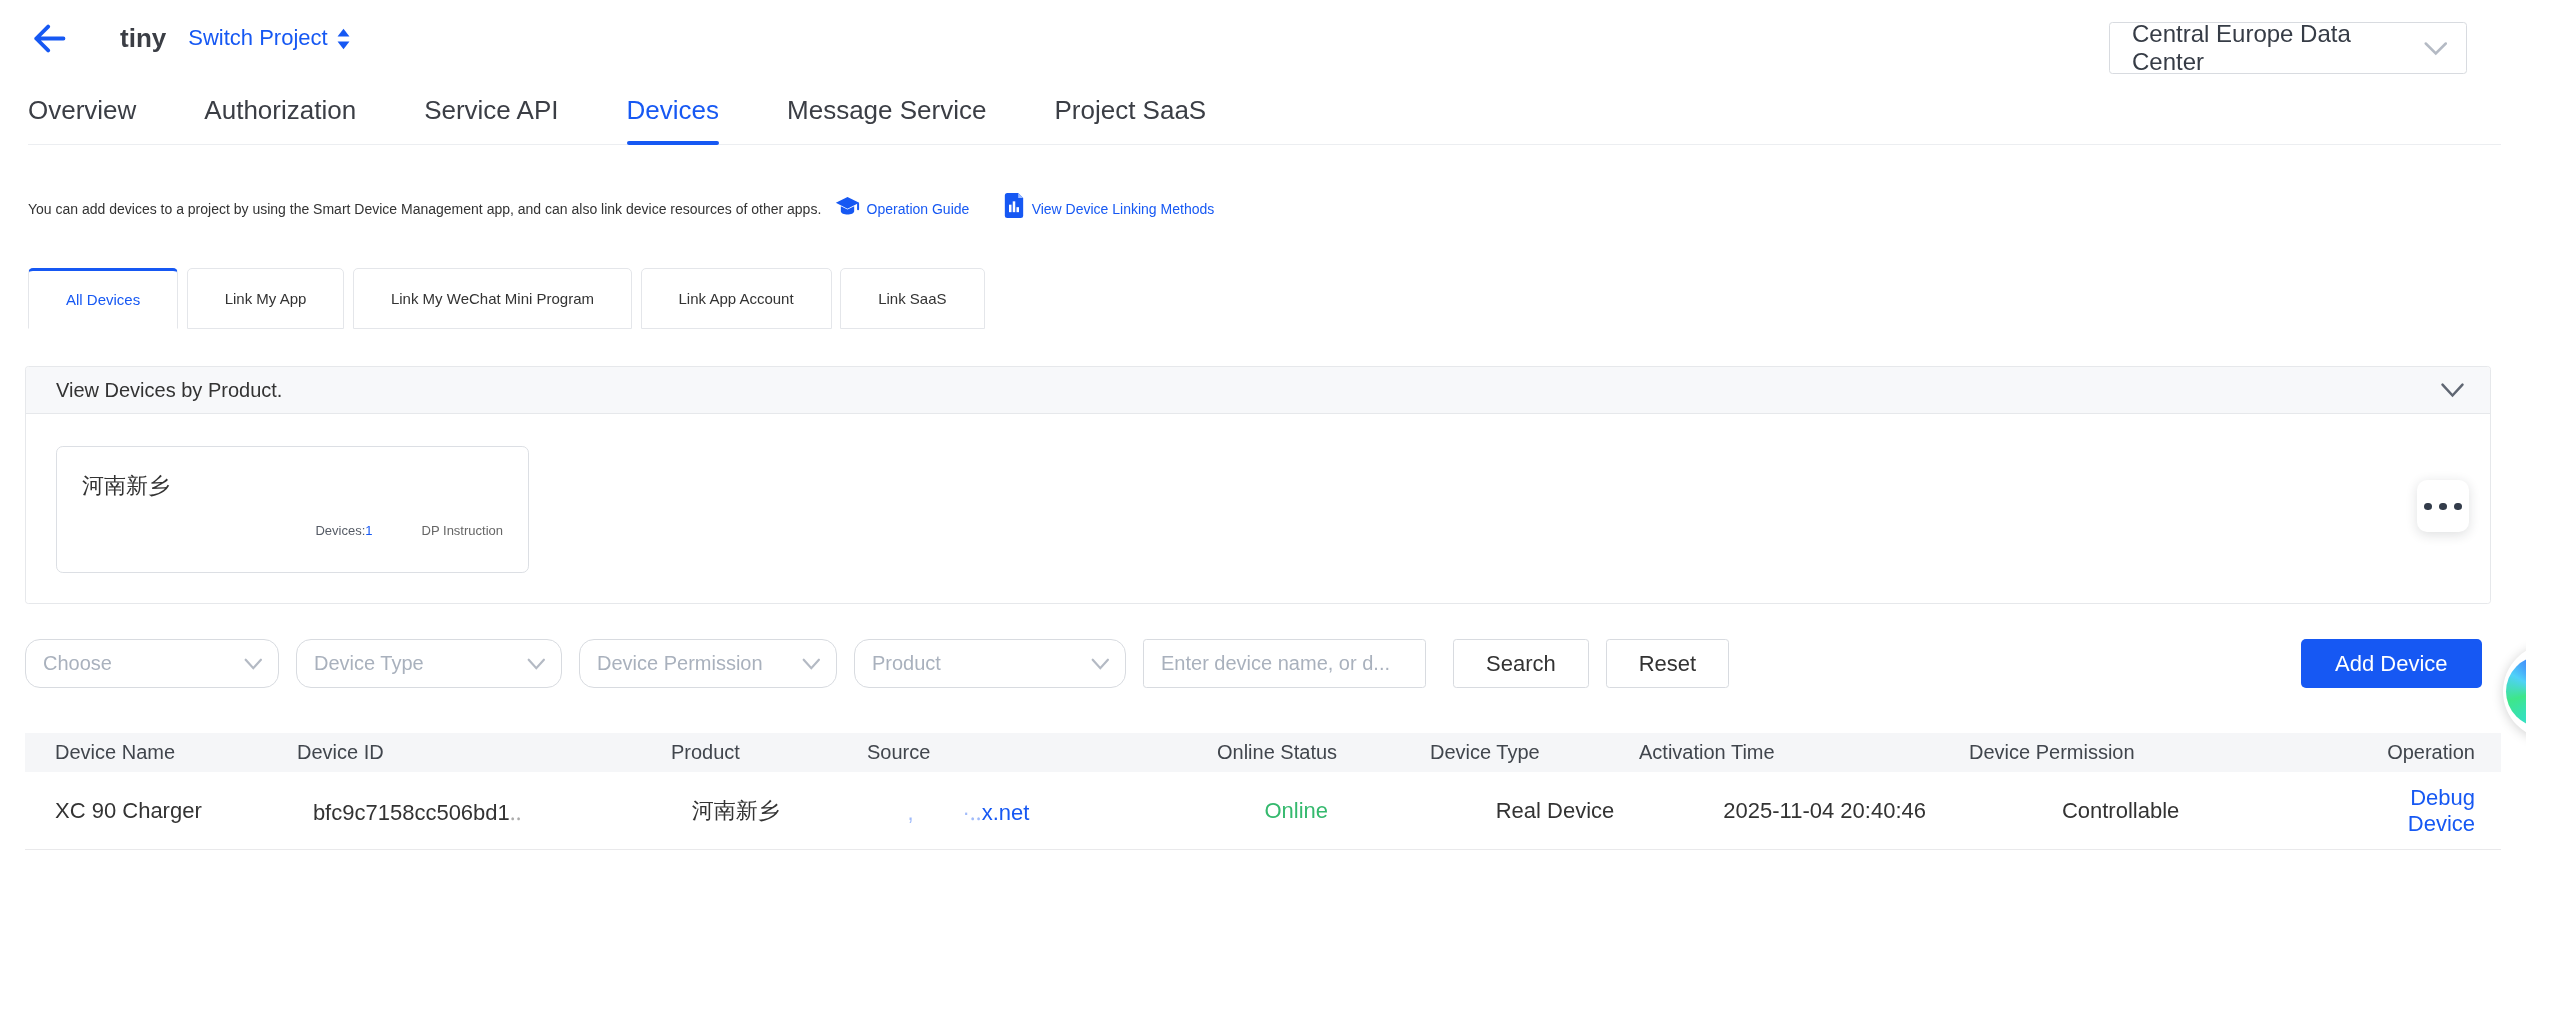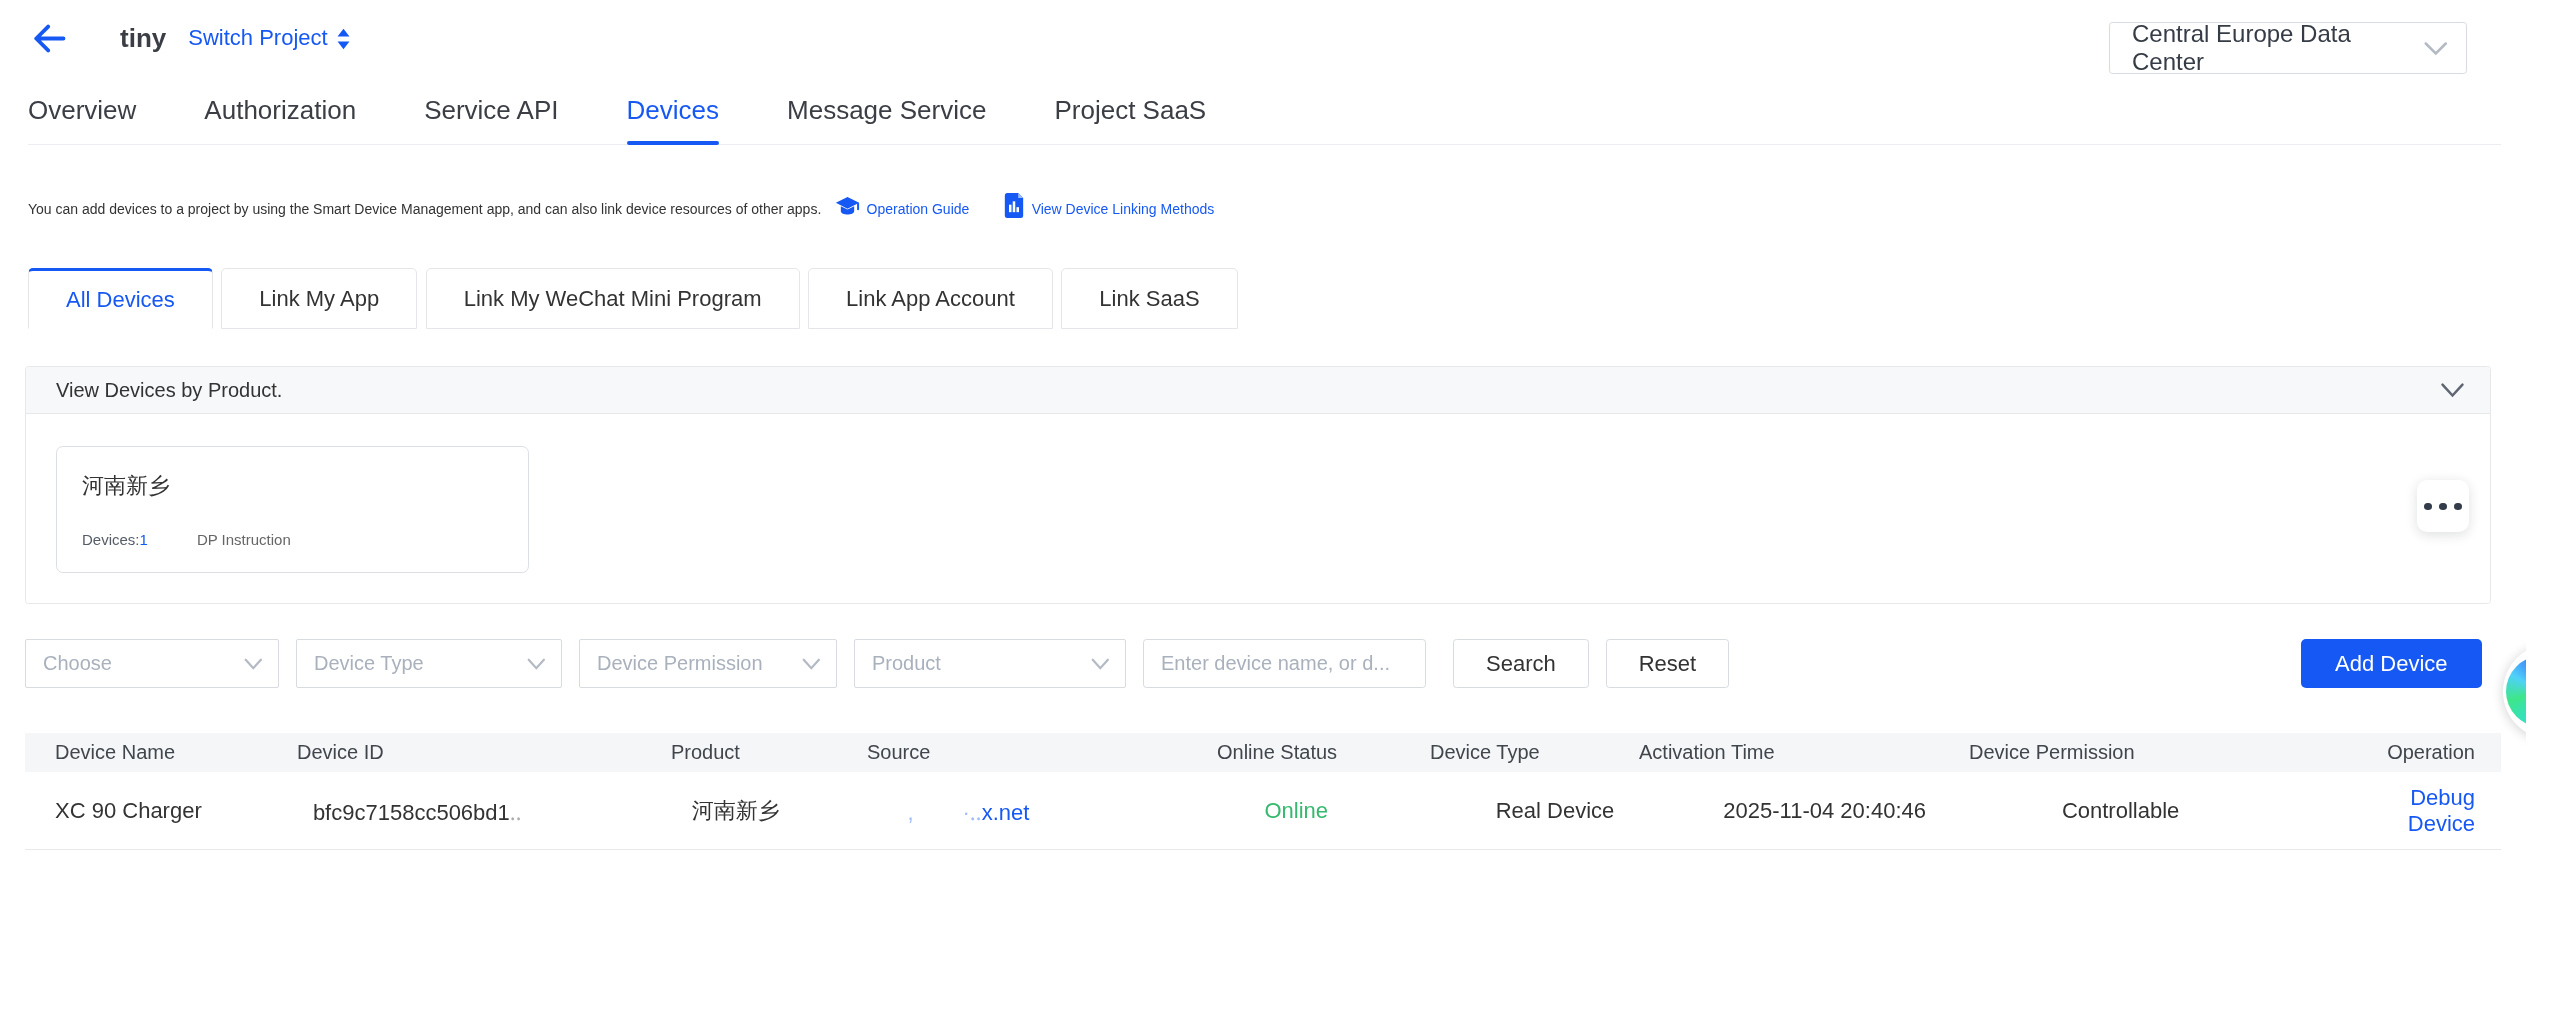--- a/index.html
+++ b/index.html
@@ -25,47 +25,47 @@
   .nav-tab{ font-size:26px; color:#3b3e45; padding:12px 0 18.6px; position:relative; cursor:pointer; }
   .nav-tab.active{ color:#1658f3; }
   .nav-tab.active::after{ content:""; position:absolute; left:0; right:0; bottom:-0.8px; height:4.2px; background:#1658f3; border-radius:2.5px; }
   
   .intro{ margin:44px 0 0 28px; width:1479px; font-size:14px; line-height:40px; color:#333; }
   .intro .ilink{ color:#1658f3; cursor:pointer; white-space:normal; }
   .intro .ilink svg{ vertical-align:-3.4px; margin:0 6.8px 0 13.5px; }
   
   .device-tabs{ margin:39px 25px 0 28px; display:flex; gap:8.5px; align-items:flex-end; }
   .dtab{
-    height:61px; padding:0 37px; display:flex; align-items:center; font-size:22px; color:#333;
+    height:61px; padding:0 37px; display:flex; align-items:center; font-size:15px; color:#333;
     background:#fff; border:0.8px solid #e4e6ea; border-radius:5px 5px 0 0; cursor:pointer;
   }
   .dtab.active{ color:#1658f3; border-top:3.4px solid #1658f3; border-bottom:0.8px solid #fff; }
   
   .panel{ margin:37px 35px 0 25px; border:0.8px solid #e6e8eb; border-radius:3.4px; }
   .panel-header{
     height:47px; background:#f7f8fa; border-bottom:0.8px solid #e6e8eb; border-radius:3.4px 3.4px 0 0;
     display:flex; align-items:center; justify-content:space-between; padding:0 25px 0 30px;
     font-size:20px; color:#333;
   }
   .panel-body{ position:relative; padding:32px 30px 30px; background:#fff; border-radius:0 0 3.4px 3.4px; }
   .product-card{ width:473px; height:127px; border:0.8px solid #dcdfe4; border-radius:6.8px; padding:24px 25px; cursor:pointer; }
   .pc-title{ font-size:22px; color:#333; }
-  .pc-meta{ margin-top:30px; font-size:15px; color:#565c66; display:flex; align-items:center; }
+  .pc-meta{ margin-top:22px; font-size:13px; color:#565c66; display:flex; align-items:center;justify-content:flex-end; }
   .pc-meta .count{ color:#1658f3; }
   .pc-dp{ margin-left:49px; color:#666; cursor:pointer; }
   .more-btn{
     position:absolute; top:66px; right:21px; width:52px; height:52px; border:none; background:#fff;
     border-radius:10px; box-shadow:0 2.5px 12px rgba(31,35,41,.14); cursor:pointer;
     display:flex; align-items:center; justify-content:center; gap:7.6px;
   }
   .more-btn i{ width:7.6px; height:7.6px; border-radius:50%; background:#333c4a; display:block; }
   
   .filters{ margin:35px 25px 0; display:flex; align-items:center; gap:17px; }
   .fselect{
-    height:49px; border:0.8px solid #d8dbe0; border-radius:2px; background:#fff;
+    height:49px; border:0.8px solid #d8dbe0; border-radius:15px; background:#fff;
     display:flex; align-items:center; justify-content:space-between; padding:0 15px 0 17px;
     font-size:20px; color:#a9b1bd; cursor:pointer;
   }
   .w1{width:254px}.w2{width:266px}.w3{width:258px}.w4{width:272px}
   .ftext{
     width:283px; height:49px; border:0.8px solid #d8dbe0; border-radius:3.4px; padding:12px 17px;
     font-size:20px; color:#333; font-family:"Liberation Sans", sans-serif; outline:none;
   }
   .ftext::placeholder{ color:#a9b1bd; }
   .btn{

